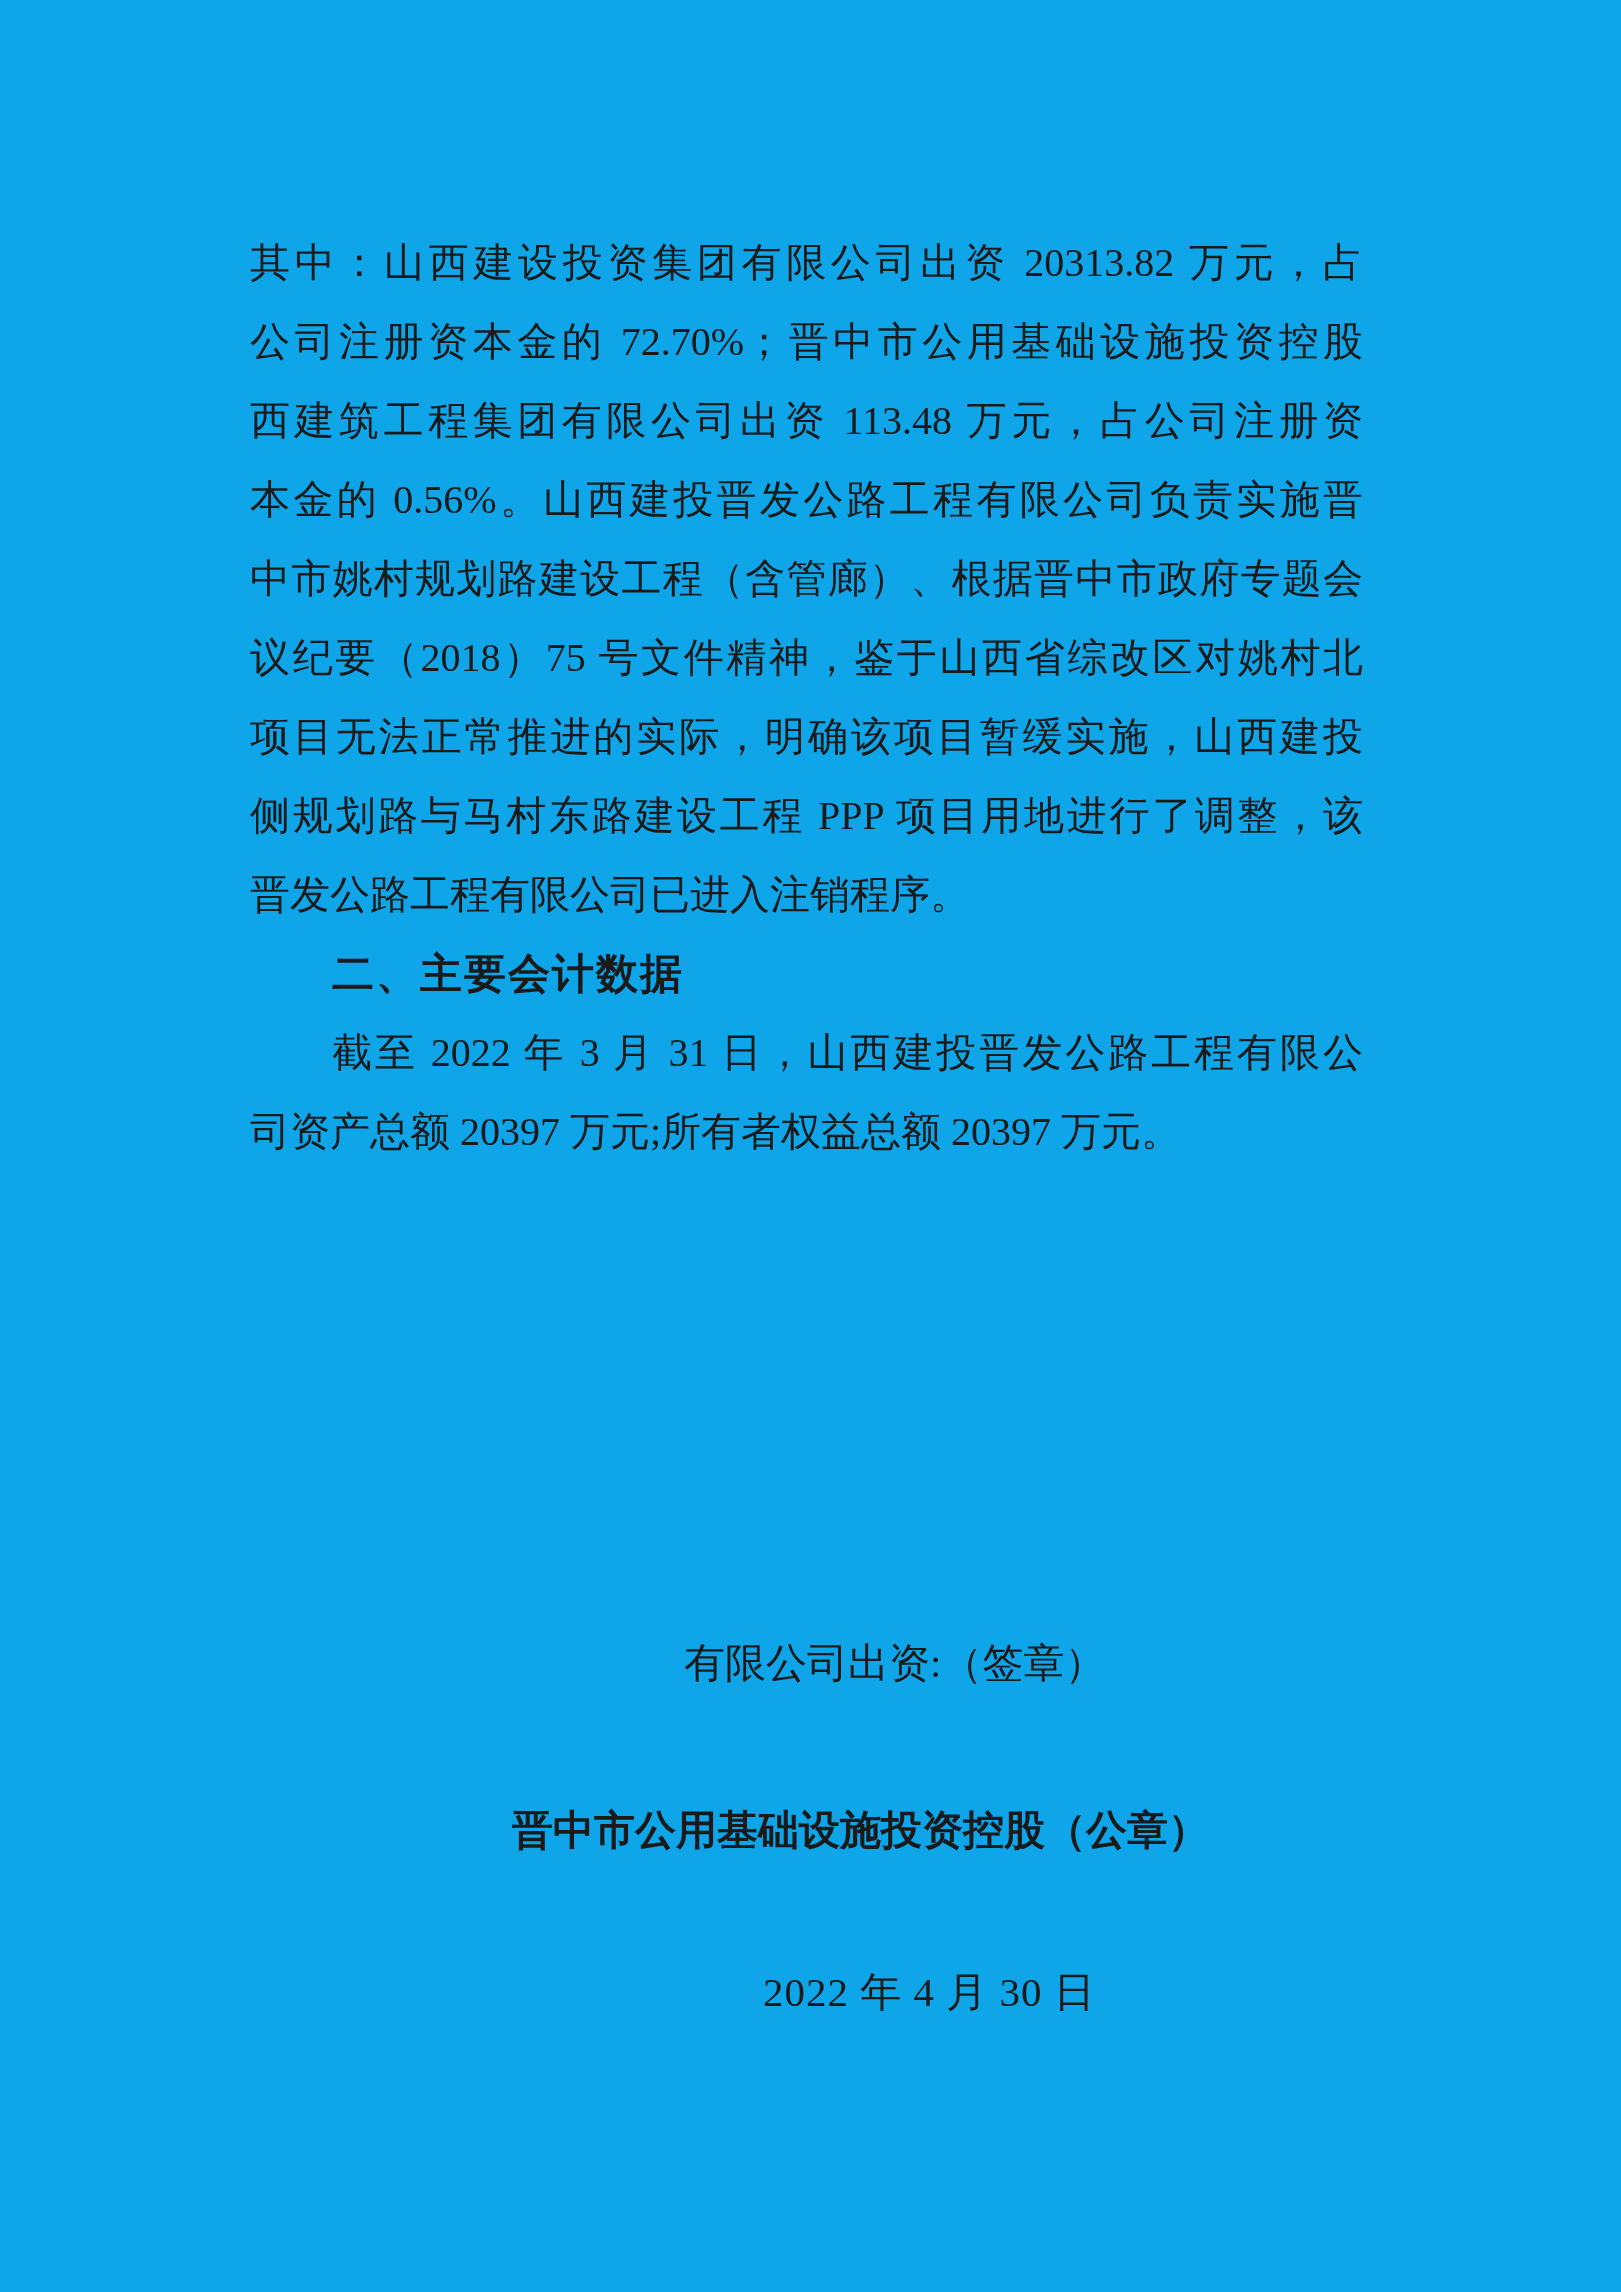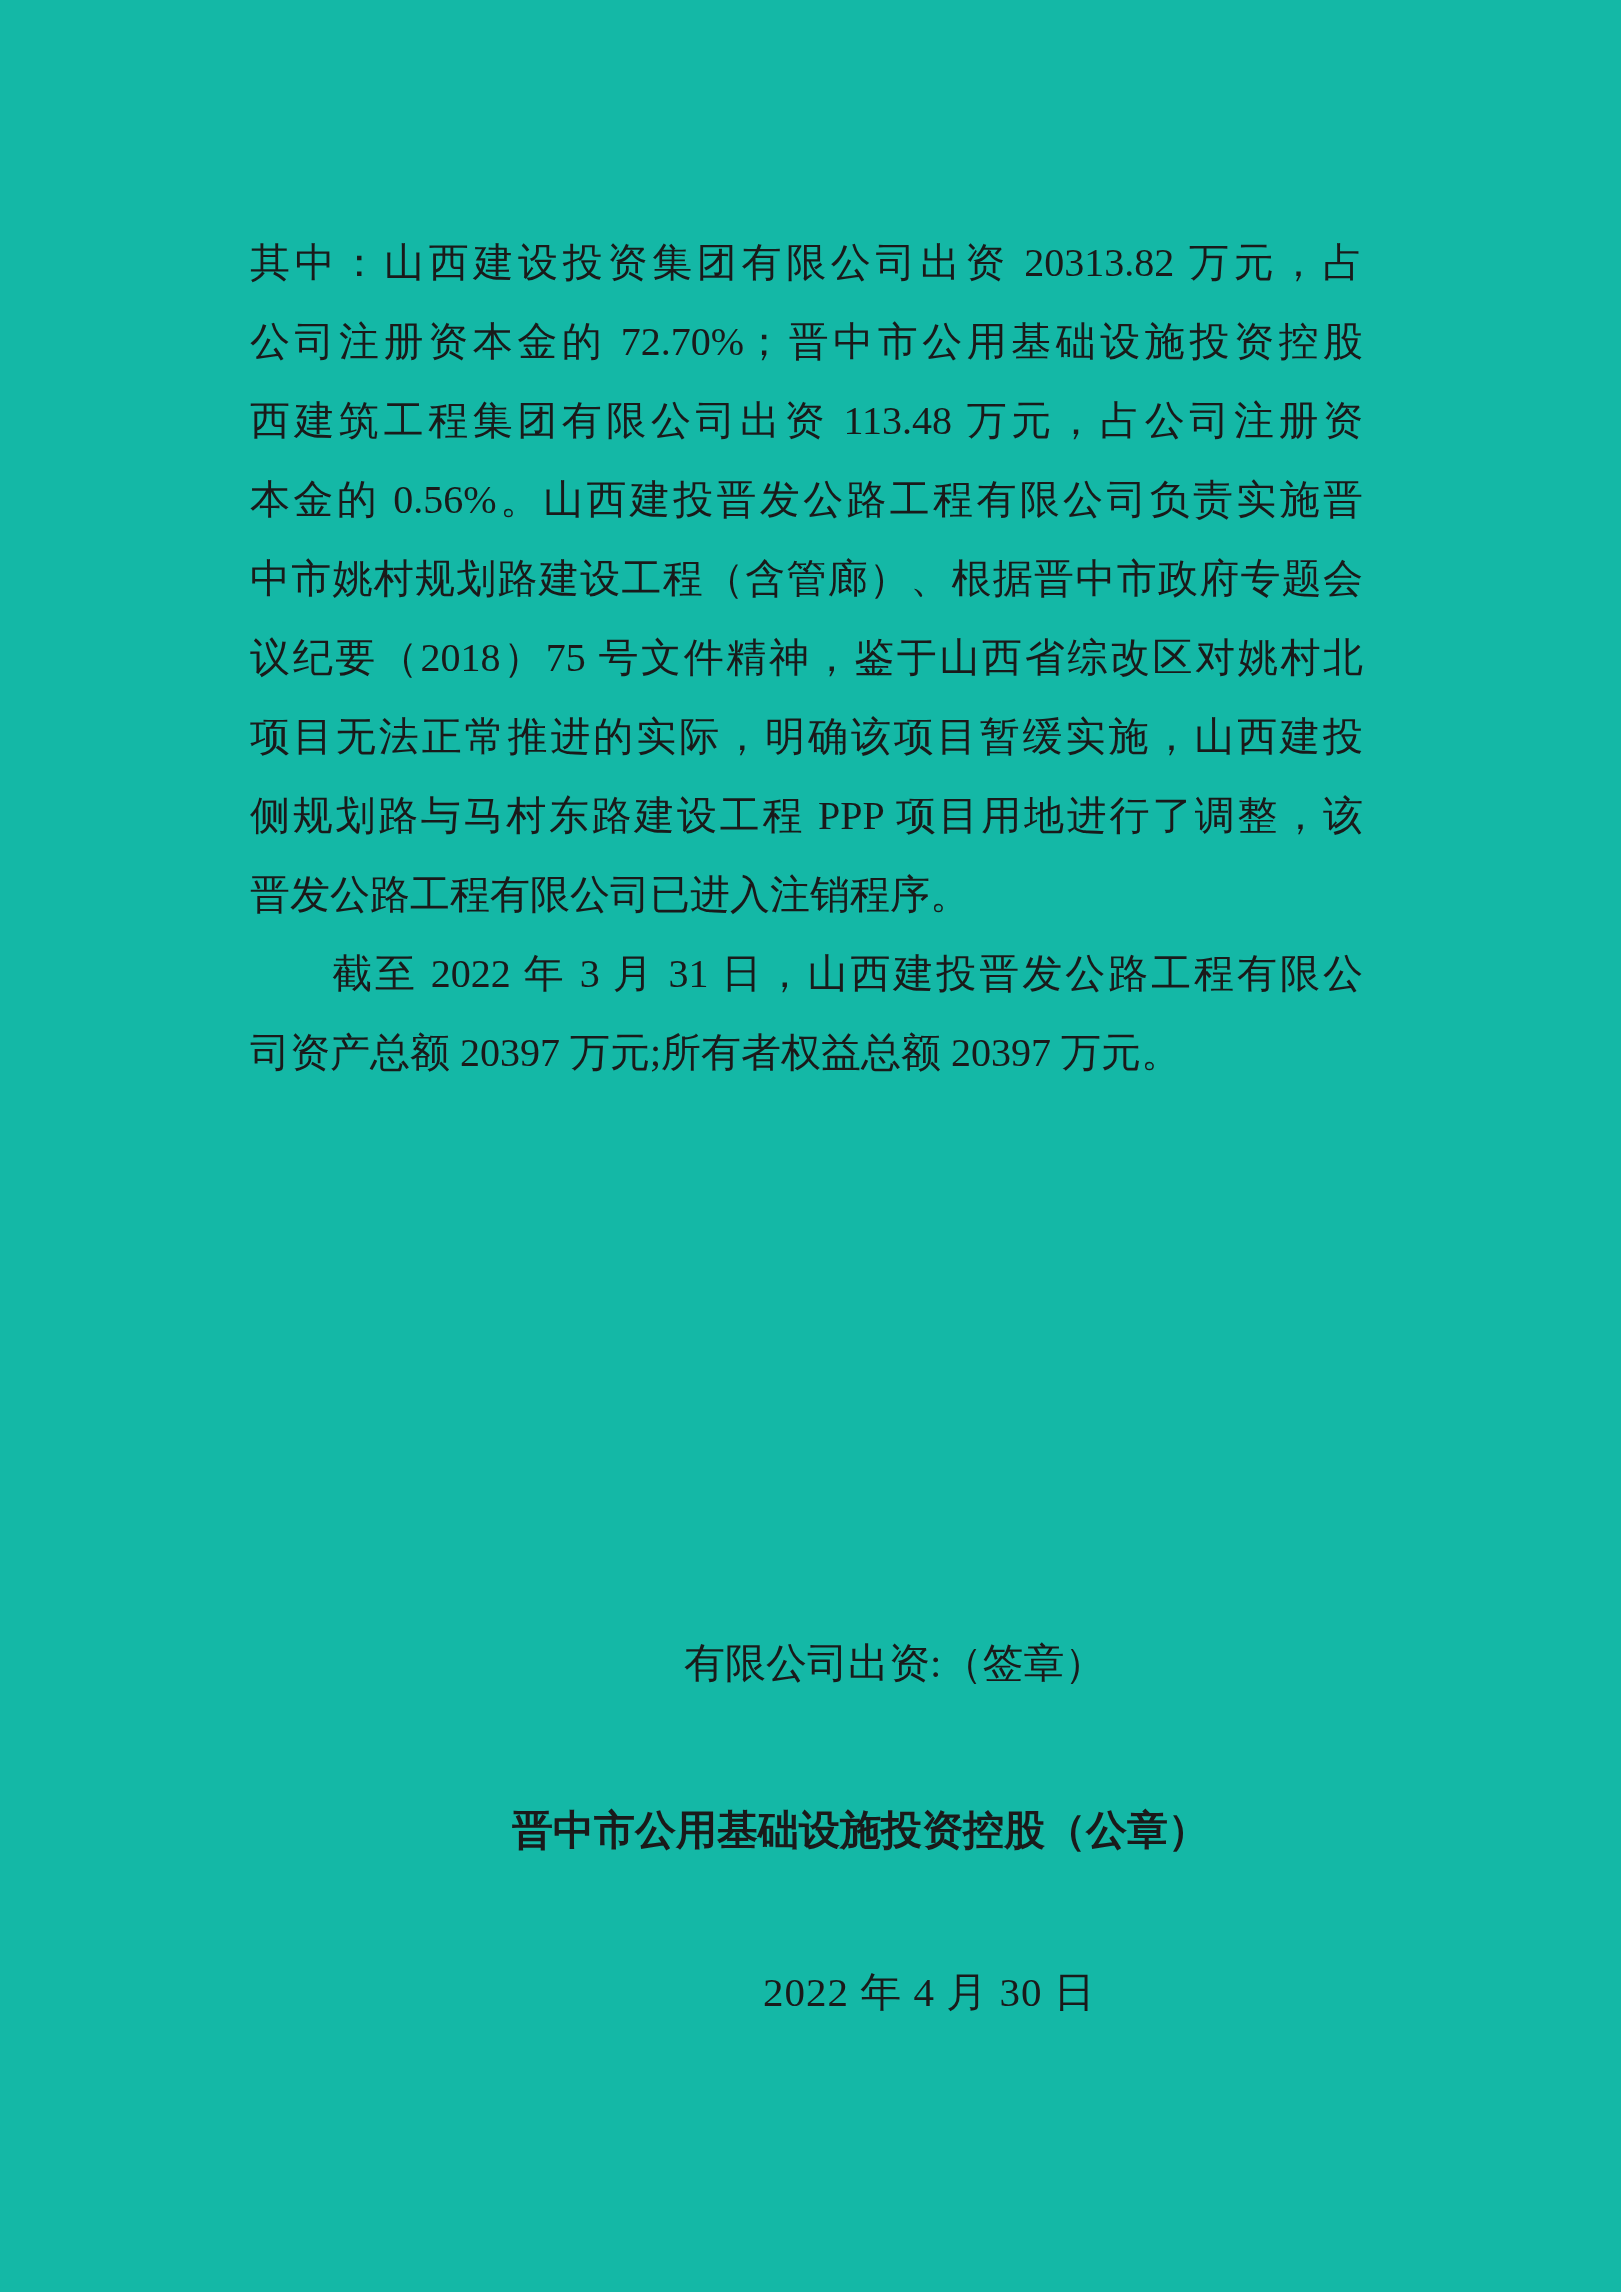--- a/index.html
+++ b/index.html
@@ -5,21 +5,21 @@
   html, body {
     margin: 0;
     padding: 0;
     background: #e8e8e8;
   }
   .page {
     position: relative;
     width: 1621px;
     height: 2293px;
     margin: 0 auto;
-    background: #14b8a6;
+    background: #0ea5e9;
     color: #1a1a1a;
     font-family: "Liberation Serif", "DejaVu Serif", serif;
     overflow: hidden;
   }
   .textblock {
     position: absolute;
     left: 250px;
     top: 223px;
     width: 1113px;
     font-size: 40px;
@@ -67,20 +67,21 @@
     <div class="line jline">其中：山西建设投资集团有限公司出资 20313.82 万元，占</div>
     <div class="line jline">公司注册资本金的 72.70%；晋中市公用基础设施投资控股</div>
     <div class="line jline">西建筑工程集团有限公司出资 113.48 万元，占公司注册资</div>
     <div class="line jline">本金的 0.56%。山西建投晋发公路工程有限公司负责实施晋</div>
     <div class="line jline">中市姚村规划路建设工程（含管廊）、根据晋中市政府专题会</div>
     <div class="line jline">议纪要（2018）75 号文件精神，鉴于山西省综改区对姚村北</div>
     <div class="line jline">项目无法正常推进的实际，明确该项目暂缓实施，山西建投</div>
     <div class="line jline">侧规划路与马村东路建设工程 PPP 项目用地进行了调整，该</div>
     <div class="line lastline">晋发公路工程有限公司已进入注销程序。</div>
 
+    <div class="line heading">二、主要会计数据</div>
 
     <div class="line jline indent2">截至 2022 年 3 月 31 日，山西建投晋发公路工程有限公</div>
     <div class="line lastline">司资产总额 20397 万元;所有者权益总额 20397 万元。</div>
   </div>
 
   <div class="sig sig-legal">有限公司出资:（签章）</div>
   <div class="sig sig-company">晋中市公用基础设施投资控股（公章）</div>
   <div class="sig sig-date">2022 年 4 月 30 日</div>
 
 </div>

